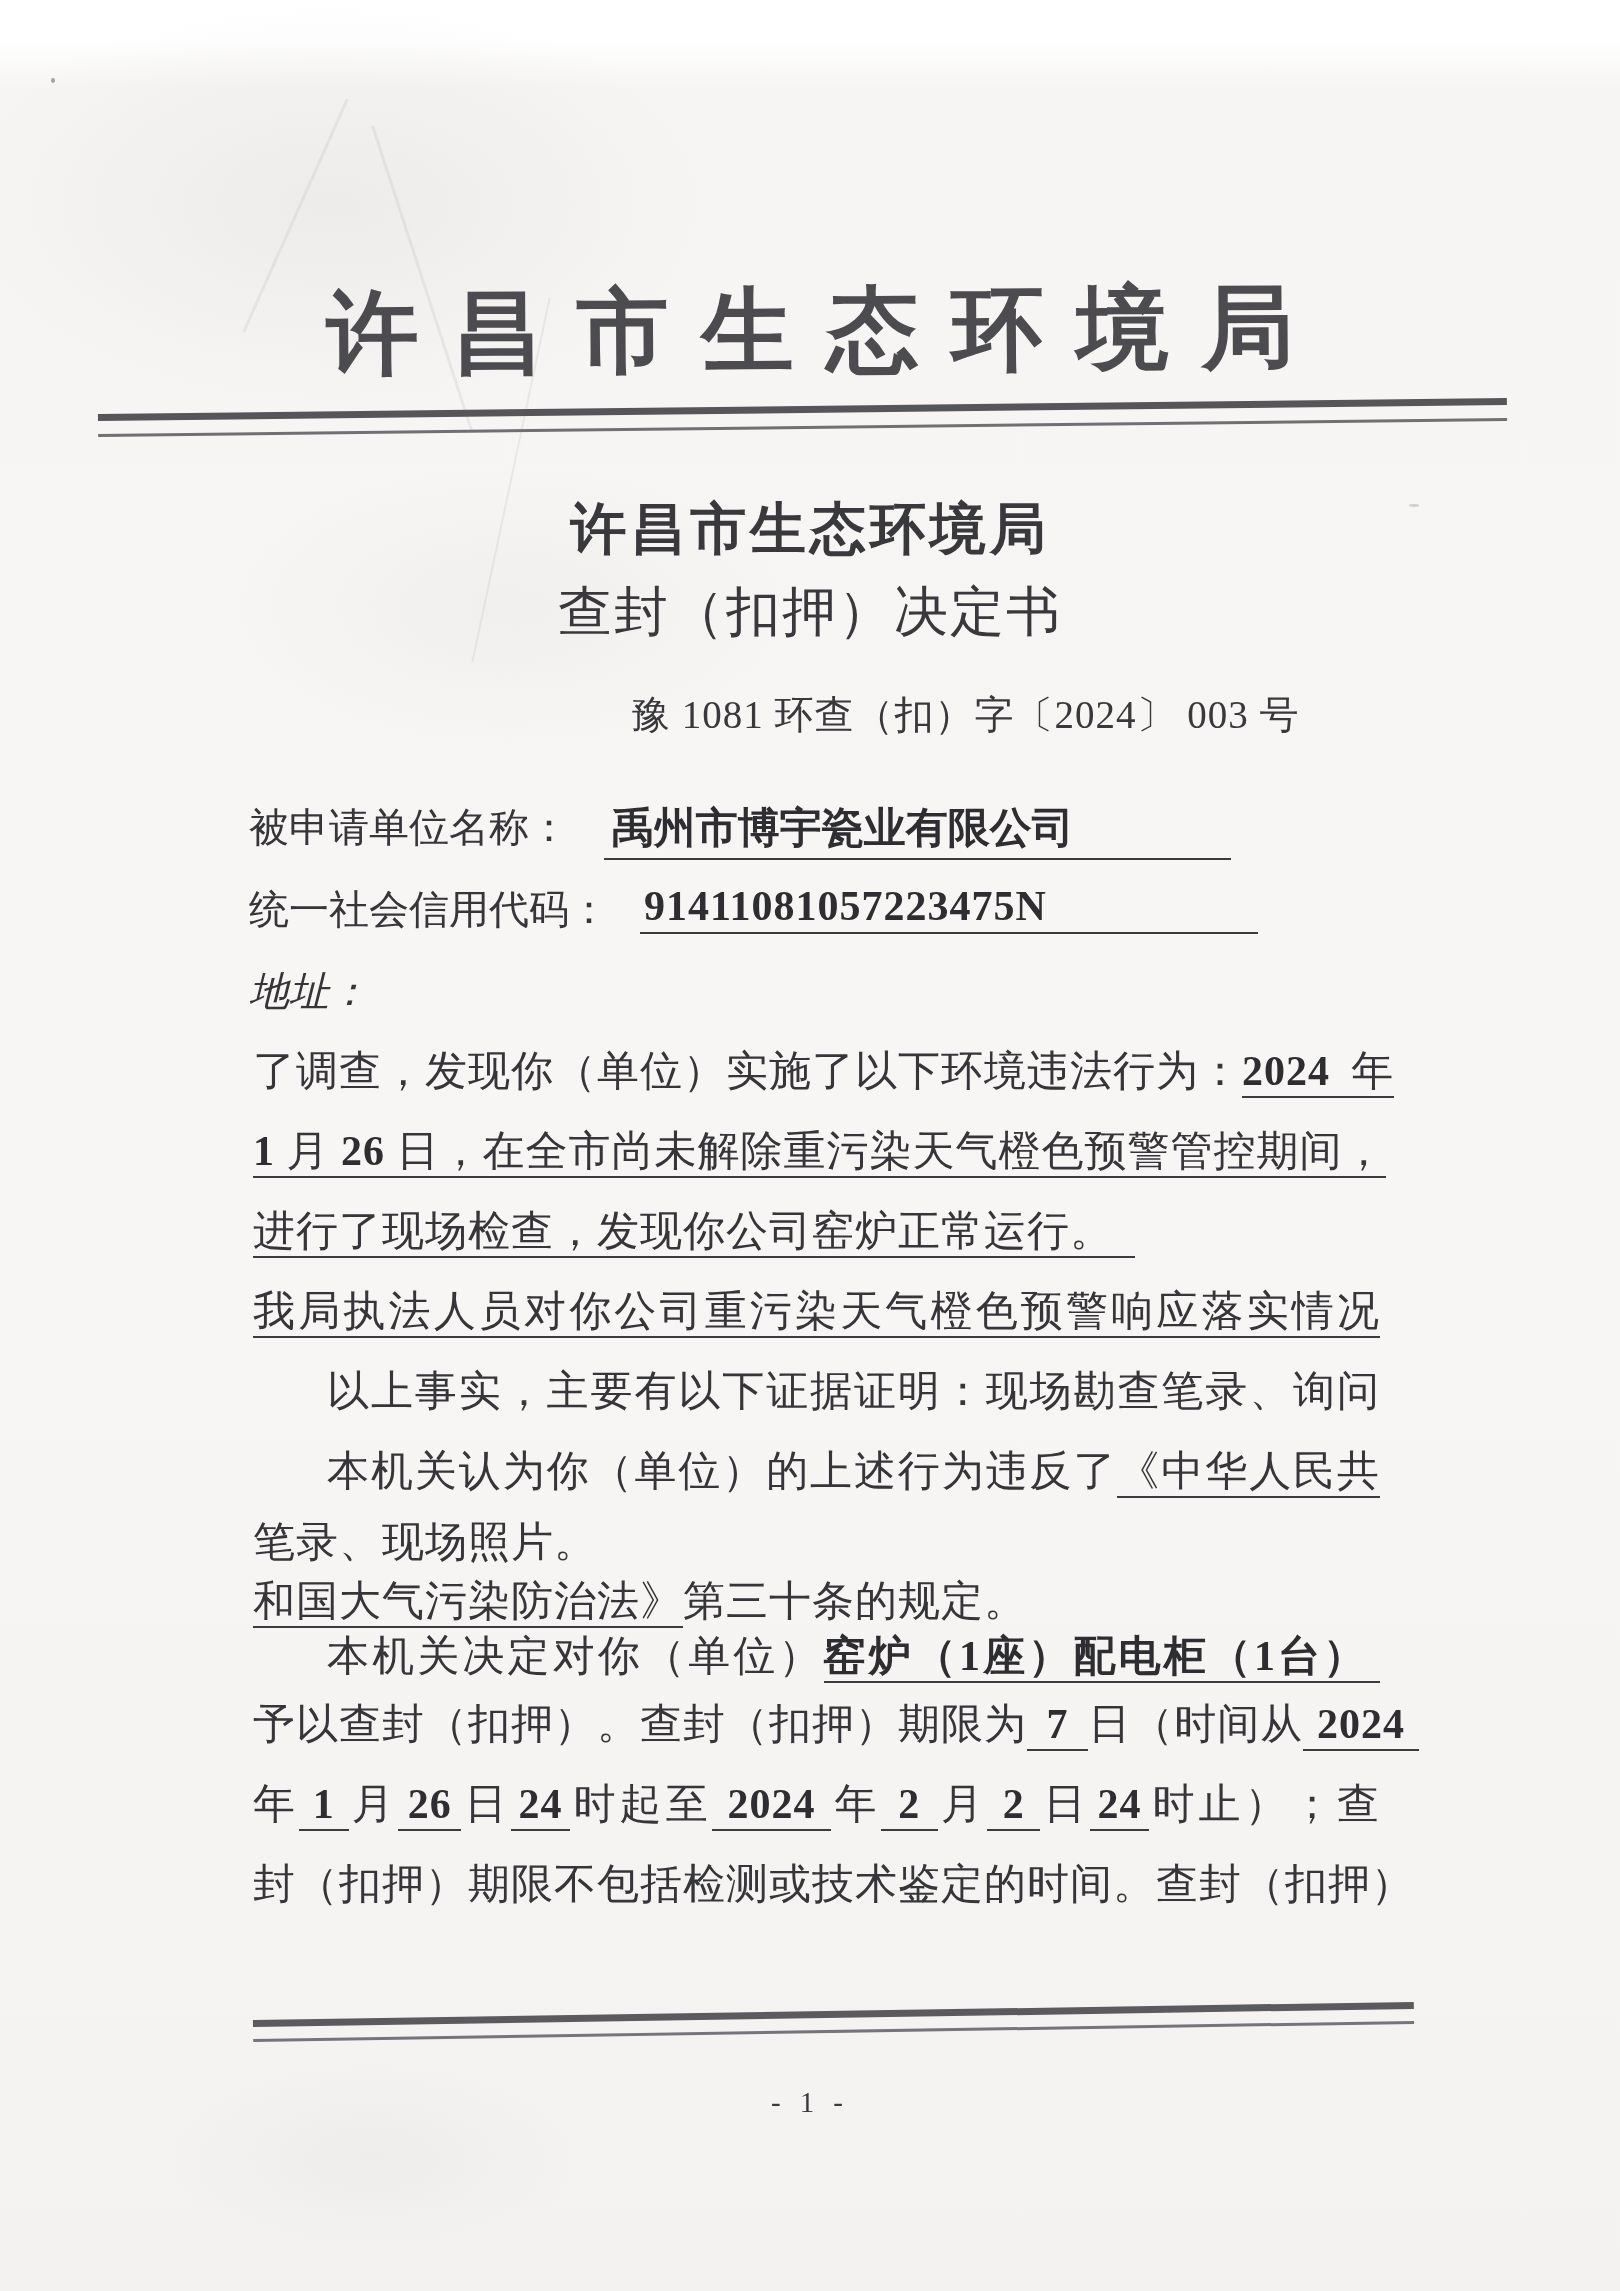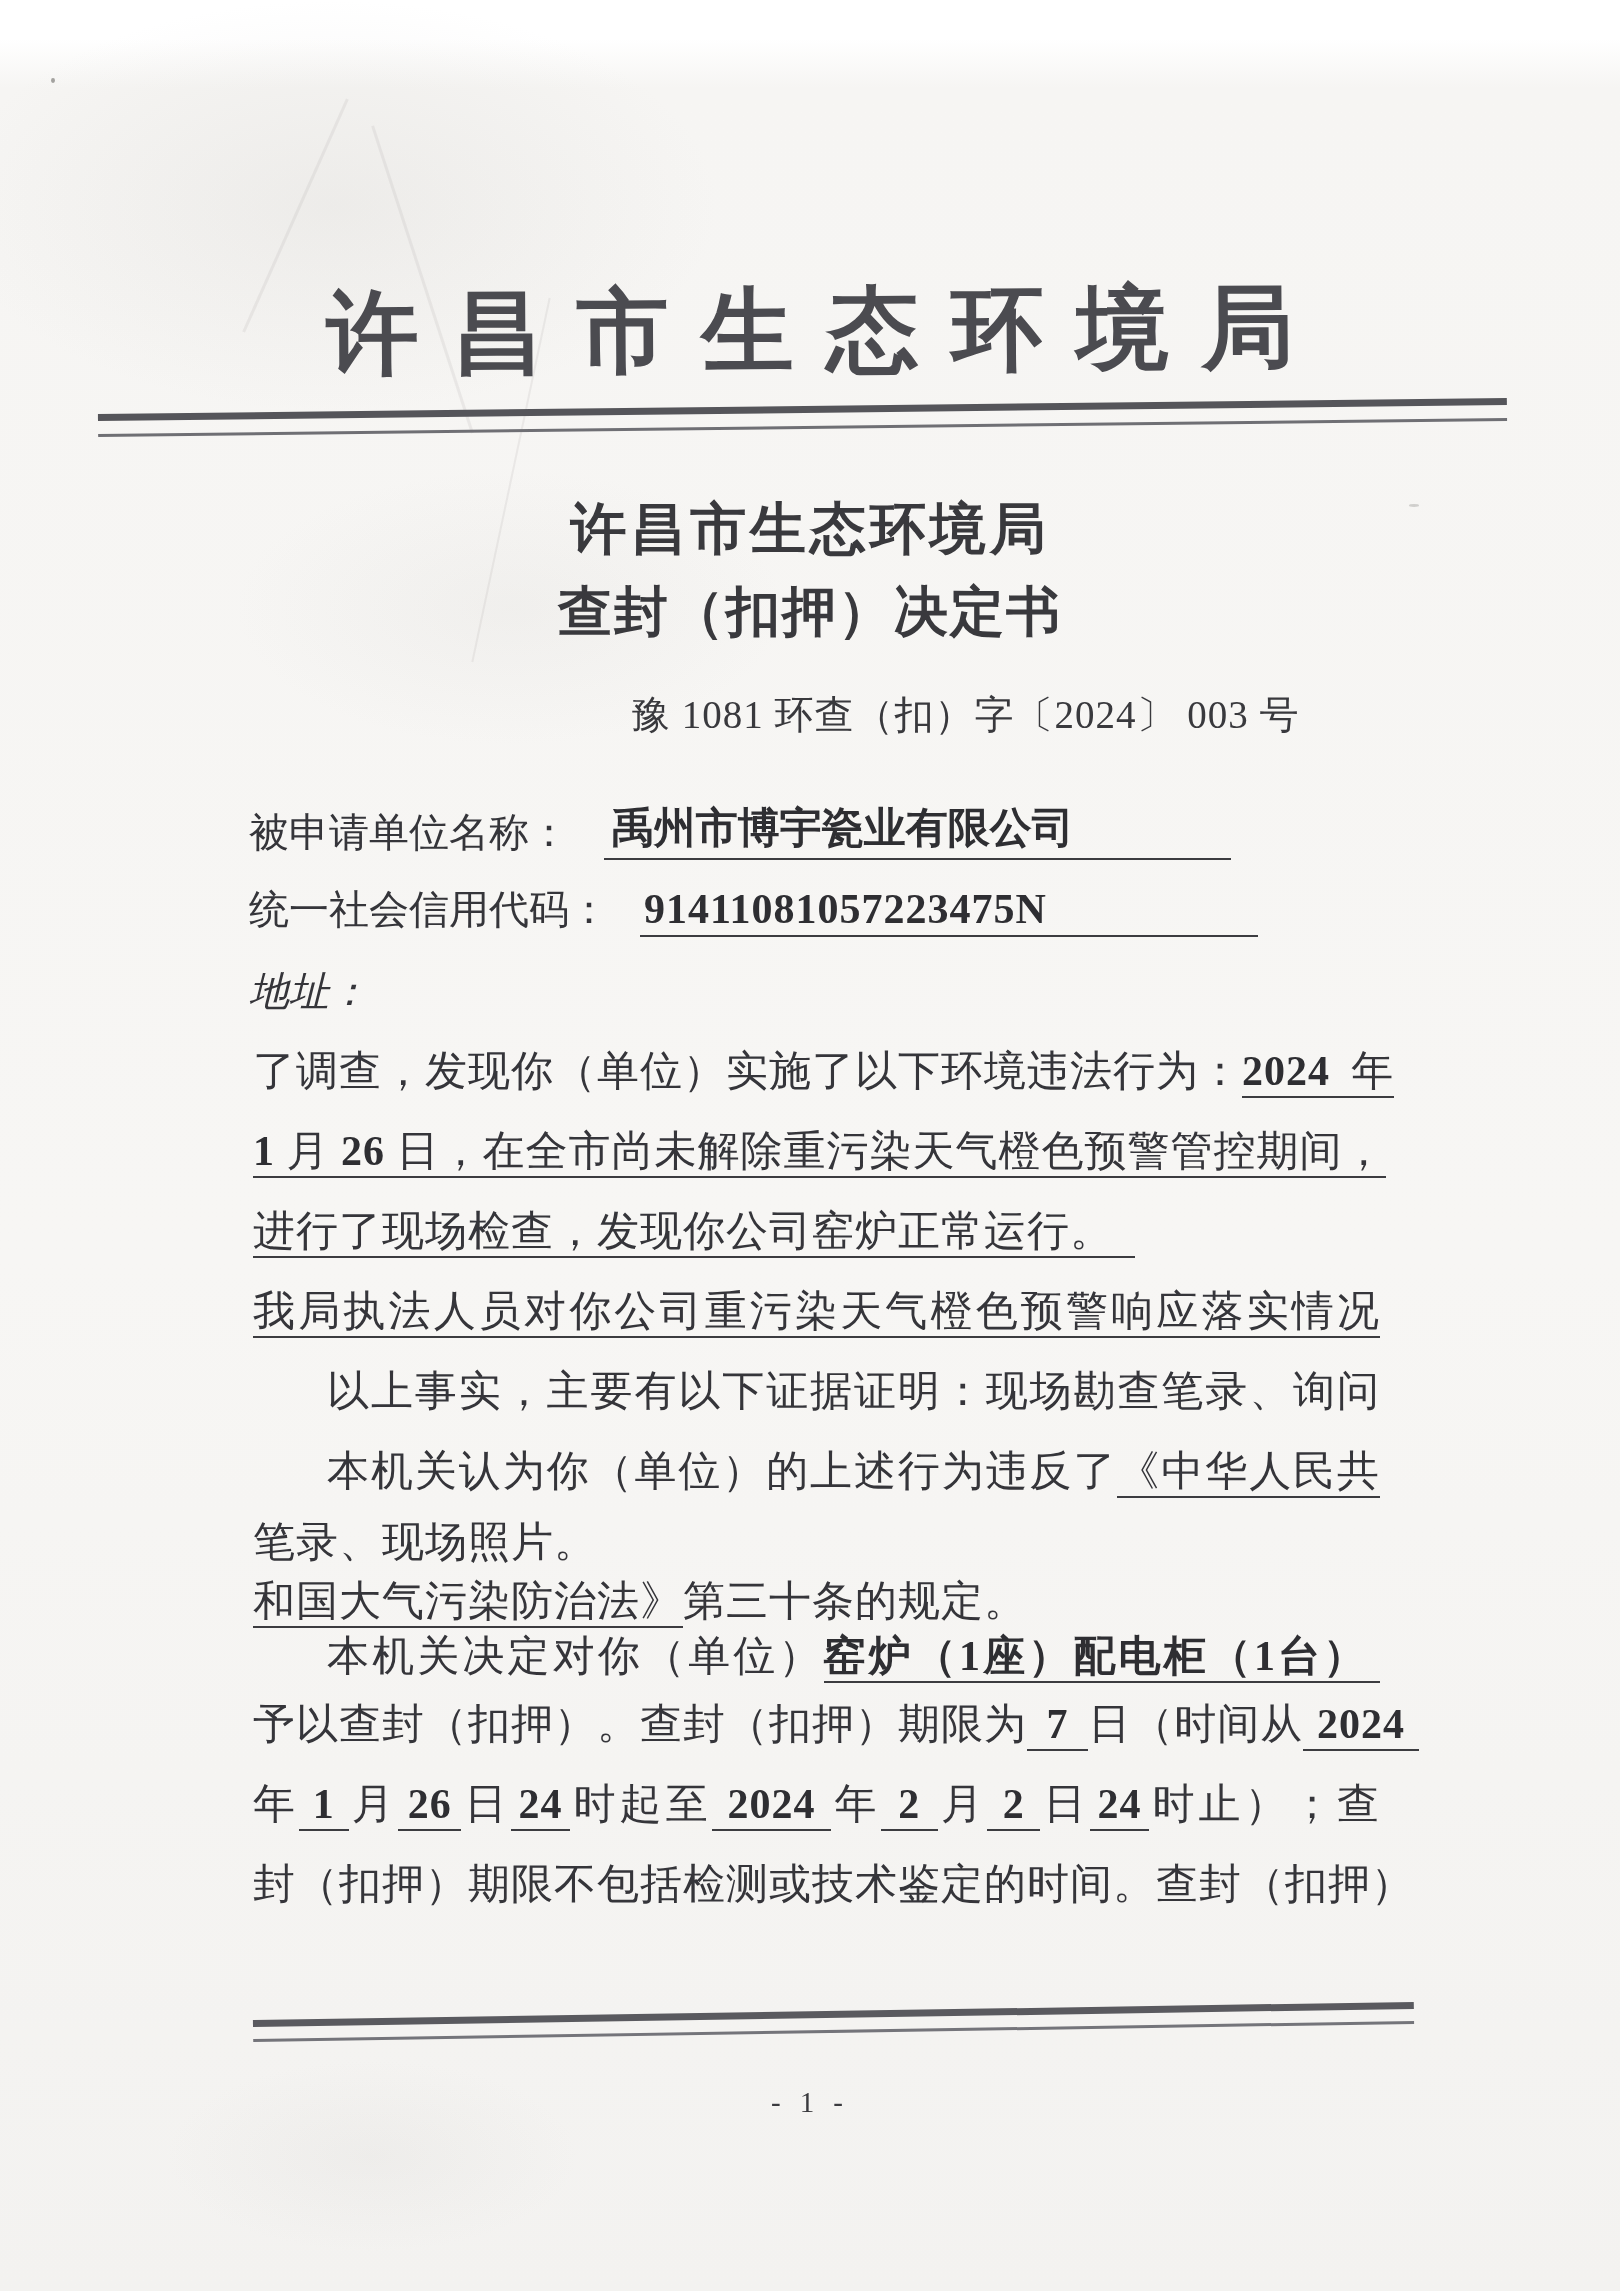--- a/index.html
+++ b/index.html
@@ -24,26 +24,26 @@
     transform:rotate(-0.35deg);
   }
   .head-rules{position:absolute;left:98px;width:1409px;top:406px;transform:rotate(-0.65deg);}
   .head-rules .r1{height:6.9px;background:#55555a;}
   .head-rules .r2{height:3.9px;background:#6f6f74;margin-top:12.7px;}
 
   
   .doc-title-1{position:absolute;left:0;right:0;top:492px;text-align:center;
     font-size:56px;font-weight:700;letter-spacing:3.9px;color:#39393d;}
   .doc-title-2{position:absolute;left:0;right:0;top:576px;text-align:center;
-    font-size:54px;font-weight:700;letter-spacing:2px;color:#39393d;}
+    font-size:54px;font-weight:400;letter-spacing:2px;color:#39393d;}
   .doc-number{position:absolute;left:631px;top:688px;font-size:39px;color:#39393d;
     letter-spacing:1px;white-space:nowrap;}
 
   
-  .field{position:absolute;left:249px;display:flex;align-items:flex-end;white-space:nowrap;}
+  .field{position:absolute;left:249px;display:flex;align-items:flex-start;white-space:nowrap;}
   .field .label{font-size:40px;color:#35353a;}
   .field .value{font-weight:700;color:#2e2e32;border-bottom:2.9px solid #3c3c40;padding-bottom:2px;}
   .field-name{top:800px;}
   .field-name .value{font-size:42px;margin-left:35px;padding-left:7.8px;padding-right:157px;}
   .field-credit{top:882px;}
   .field-credit .value{font-size:42px;margin-left:31px;padding-left:3.9px;padding-right:211px;letter-spacing:1px;}
   .field-address{top:964px;font-style:italic;}
   .field-address .value{font-size:46px;margin-left:5.9px;padding-left:3.9px;padding-right:549px;}
 
   

